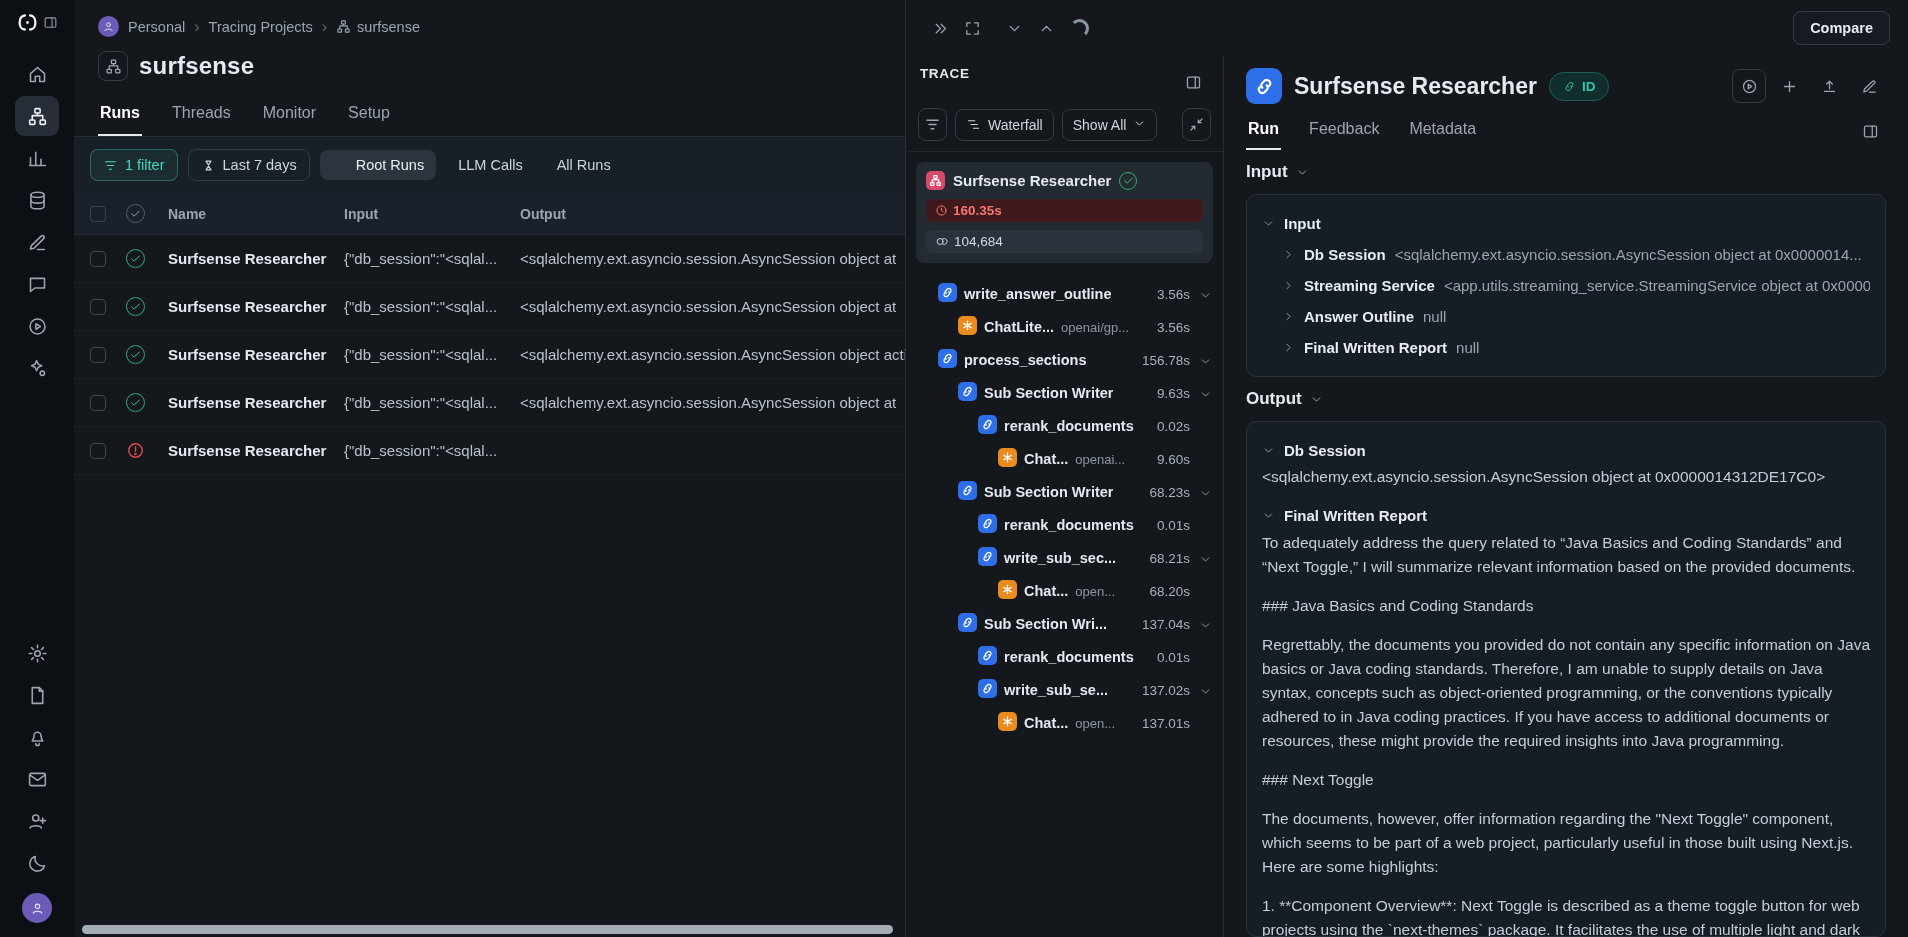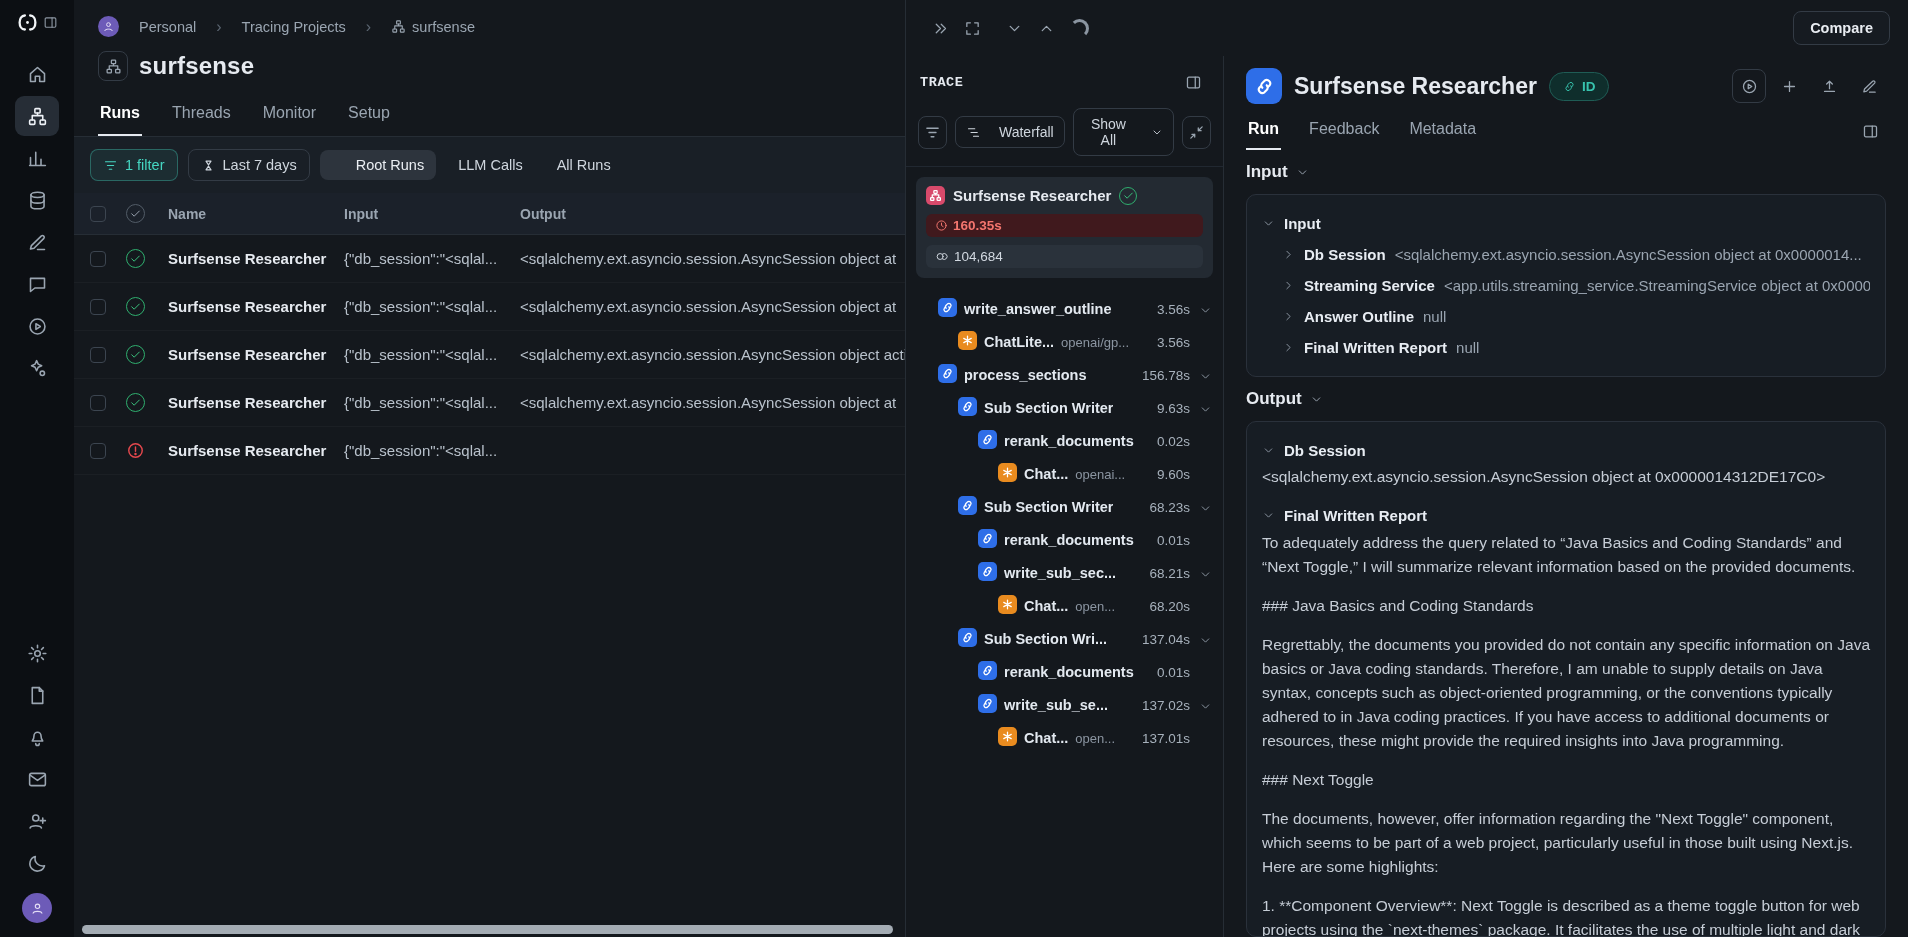--- a/index.html
+++ b/index.html
@@ -22,21 +22,21 @@
   .logo-row { display:flex; align-items:center; gap:5px; margin-bottom:16px; color:#f2f5f8; }
   .logo-row .sub { color:#8b95a1; }
   .icon-btn { width:44px; height:40px; display:flex; align-items:center; justify-content:center; border-radius:9px; color:#9aa5b1; }
   .icon-btn.active { background:#262d36; color:#eef2f7; }
   .nav-bottom { margin-top:auto; display:flex; flex-direction:column; align-items:center; gap:2px; }
   .avatar { width:30px; height:30px; border-radius:50%; background:#6d5bb8; display:flex; align-items:center; justify-content:center; color:#e4def5; margin-top:8px; }
   .mini-avatar { width:21px; height:21px; border-radius:50%; background:#6d5bb8; display:flex; align-items:center; justify-content:center; color:#e4def5; }
 
   
   .left-panel { flex:0 0 832px; display:flex; flex-direction:column; background:#14181d; border-right:1px solid #262d35; position:relative; min-width:0; }
-  .crumbs { display:flex; align-items:center; gap:20px; padding:16px 24px 6px; color:#9aa5b1; font-size:14.5px; }
+  .crumbs { display:flex; align-items:center; gap:9px; padding:16px 24px 6px; color:#9aa5b1; font-size:14.5px; }
   .crumb-sep { color:#5b6571; font-size:16px; }
   .crumb { cursor:pointer; }
   .proj-crumb { display:flex; align-items:center; gap:6px; }
   .title-row { display:flex; align-items:center; gap:11px; padding:8px 24px 14px; }
   .title-ic { width:30px; height:30px; border:1px solid #333b45; border-radius:8px; display:flex; align-items:center; justify-content:center; color:#9aa5b1; }
   .page-title { font-size:24px; font-weight:700; letter-spacing:.2px; }
   .tabs { display:flex; gap:28px; padding:0 24px; border-bottom:1px solid #262d35; }
   .tab { padding:9px 2px 12px; color:#9aa5b1; font-size:16px; border-bottom:2px solid transparent; }
   .tab.active { color:#ffffff; font-weight:700; border-bottom-color:#e6eaf0; }
 
@@ -67,24 +67,24 @@
   .tb-btn { width:32px; height:32px; display:flex; align-items:center; justify-content:center; border-radius:8px; color:#9aa5b1; }
   .tb-gap { width:10px; }
   .spinner { width:19px; height:19px; border-radius:50%; border:3px solid transparent; border-top-color:#8b95a1; border-right-color:#8b95a1; animation:spin 1.1s linear infinite; margin-left:8px; }
   @keyframes spin { to { transform:rotate(360deg);} }
   .compare-btn { margin-left:auto; border:1px solid #333b45; background:#161b21; color:#e8ecf1; padding:8px 16px; border-radius:8px; font-size:14.5px; font-weight:600; }
 
   .panels { flex:1; display:flex; min-height:0; }
 
   
   .trace-panel { flex:0 0 318px; border-right:1px solid #262d35; display:flex; flex-direction:column; min-width:0; }
-  .trace-head { display:flex; align-items:center; justify-content:space-between; padding:10px 14px 6px;font-family:Liberation Mono, monospace; }
+  .trace-head { display:flex; align-items:flex-start; justify-content:space-between; padding:10px 14px 6px; }
   .trace-title { font-size:13.5px; font-weight:700; letter-spacing:.6px; }
   .trace-toolbar { display:flex; align-items:center; gap:8px; padding:4px 12px 10px; border-bottom:1px solid #212831; }
-  .tbtn { display:flex; align-items:center; gap:18px; padding:7px 10px; border:1px solid #333b45; border-radius:8px; color:#cfd6de; font-size:14px; }
+  .tbtn { display:flex; gap:7px; padding:7px 10px; border:1px solid #333b45; border-radius:8px; color:#cfd6de; font-size:14px; }
   .ghost { padding:7px 5px; color:#9aa5b1; }
   .tree { flex:1; overflow:hidden; padding:10px 10px 6px; }
   .troot { background:#232a32; border-radius:8px; padding:9px 10px 10px; margin-bottom:6px; cursor:pointer; }
   .troot-l1 { display:flex; align-items:center; gap:8px; }
   .troot-name { font-weight:700; font-size:15px; }
   .badge-check { width:18px; height:18px; border-radius:50%; border:1.5px solid #2fae6e; color:#3bc47e; display:flex; align-items:center; justify-content:center; }
   .troot-l2 { display:flex; gap:8px; margin-top:9px;flex-direction:column; }
   .chip-dur { display:inline-flex; align-items:center; gap:5px; background:#40191d; color:#f4766f; padding:4px 9px; border-radius:6px; font-size:13.5px; font-weight:700; }
   .chip-tok { display:inline-flex; align-items:center; gap:6px; background:#2a323b; color:#d2d9e1; padding:4px 9px; border-radius:6px; font-size:13.5px; }
   .tnode { display:flex; align-items:flex-end; gap:7px; height:33px; border-radius:6px; cursor:pointer; font-size:14.5px; }

